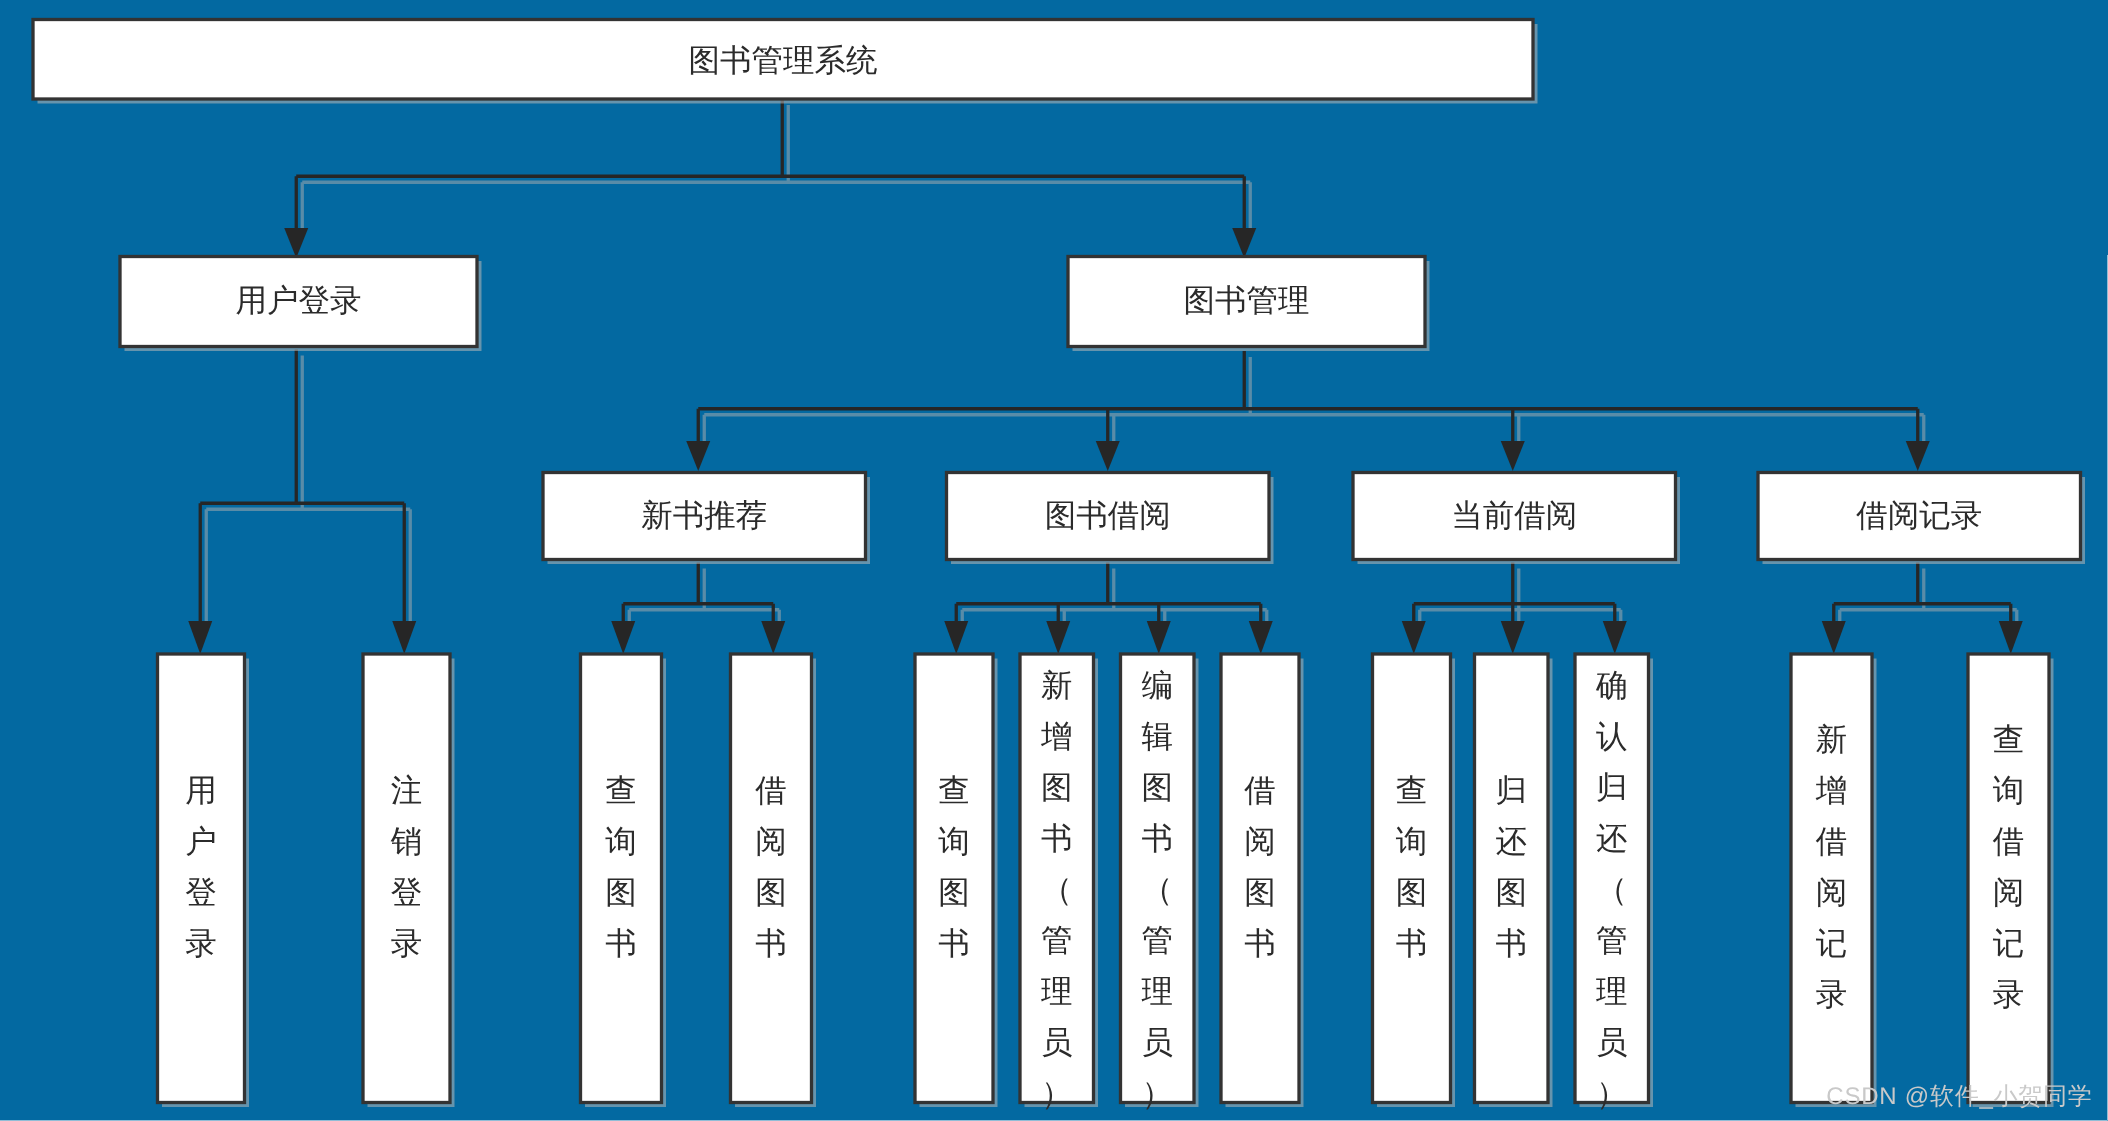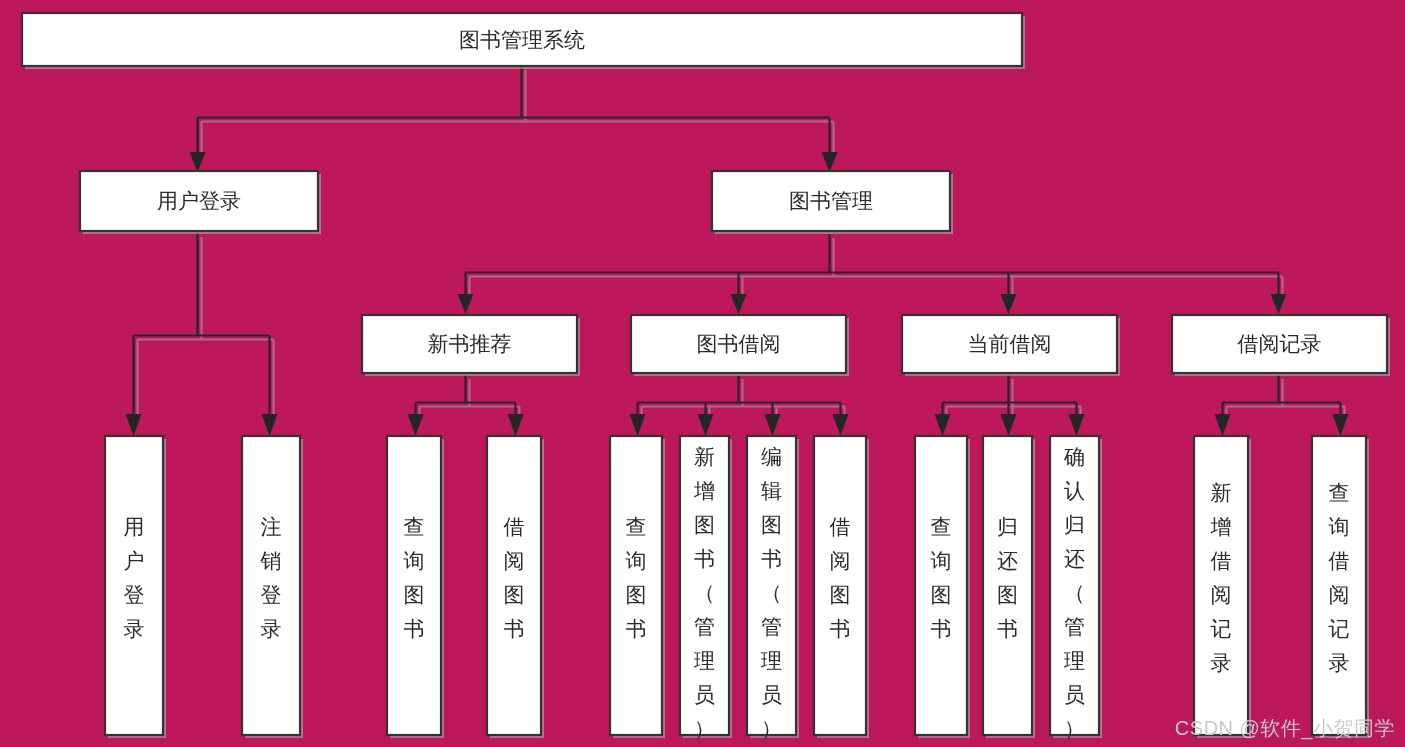--- a/index.html
+++ b/index.html
@@ -7,21 +7,21 @@
     padding: 0;
     background: #ffffff;
   }
   body {
     font-family: "Liberation Sans", "DejaVu Sans", sans-serif;
   }
   #stage {
     position: relative;
     width: 1405px;
     height: 747px;
-    background: #be185d;
+    background: #0369a1;
     overflow: hidden;
   }
   svg#diagram {
     position: absolute;
     left: 0;
     top: 0;
     width: 1405px;
     height: 747px;
     display: block;
   }
@@ -62,21 +62,21 @@
     font-family: "Liberation Sans", "DejaVu Sans", sans-serif;
     font-size: 21px;
     fill: #2b2b2b;
     text-anchor: middle;
   }
   .watermark {
     position: absolute;
     right: 10px;
     bottom: 5px;
     font-family: "Liberation Sans", "DejaVu Sans", sans-serif;
-    font-size: 20px;
+    font-size: 16px;
     color: #c9c9c9;
     letter-spacing: 0.5px;
     white-space: nowrap;
     user-select: none;
   }
 </style>
 </head>
 <body>
 
 <div id="stage">

